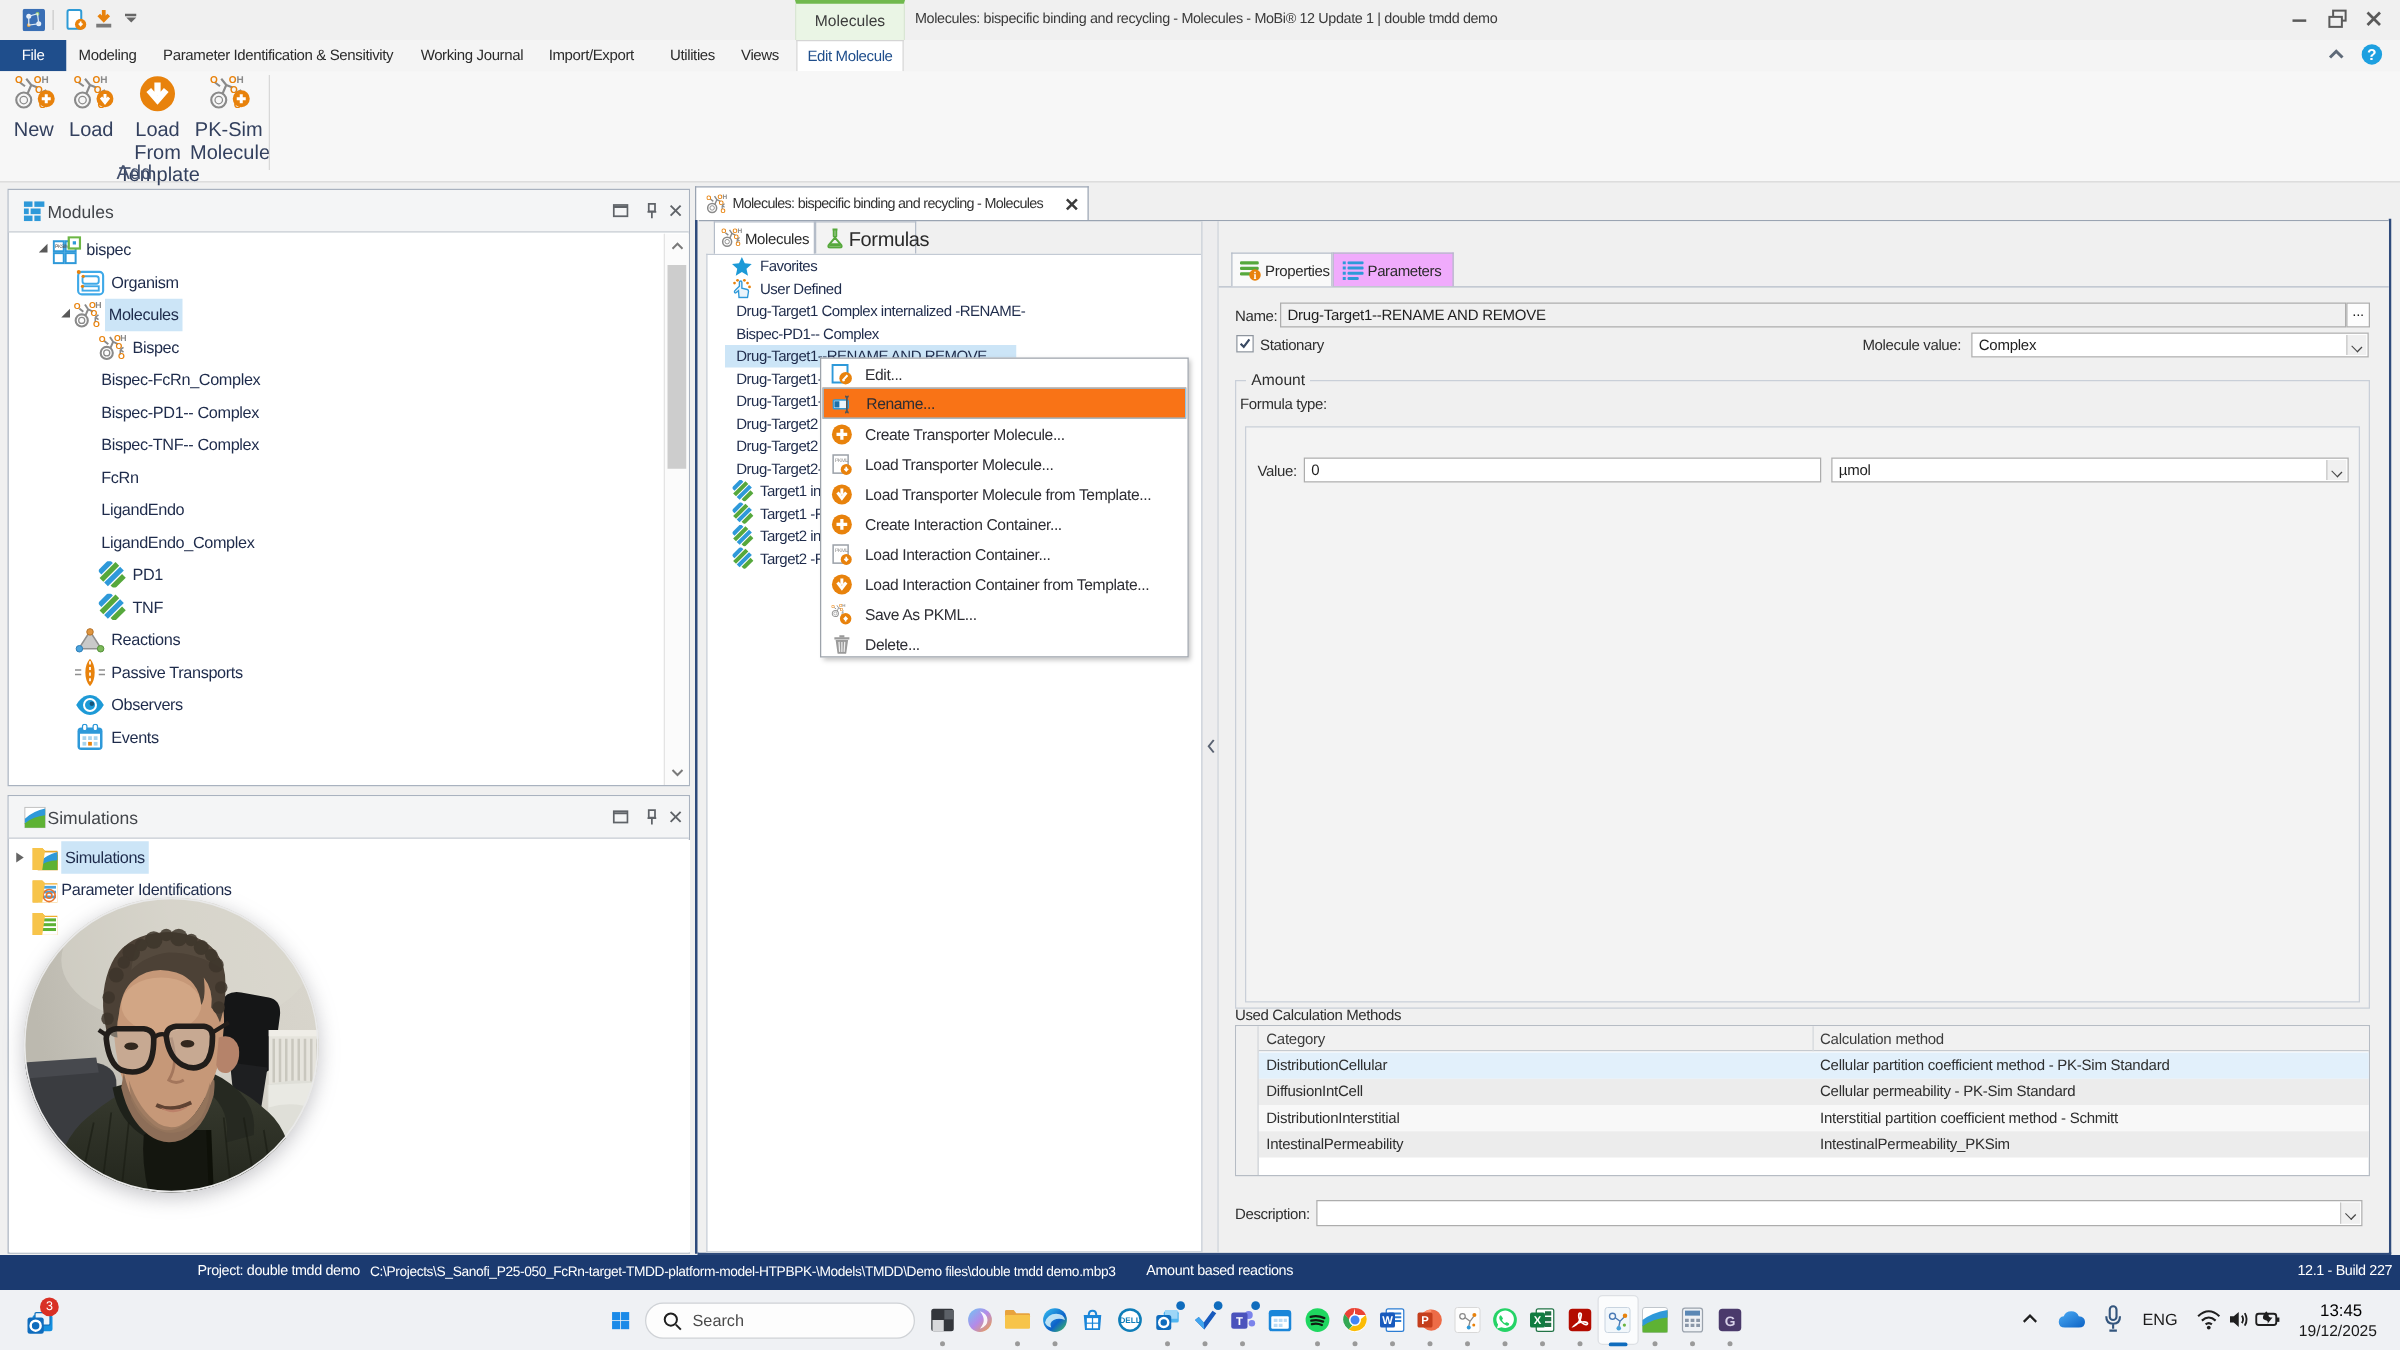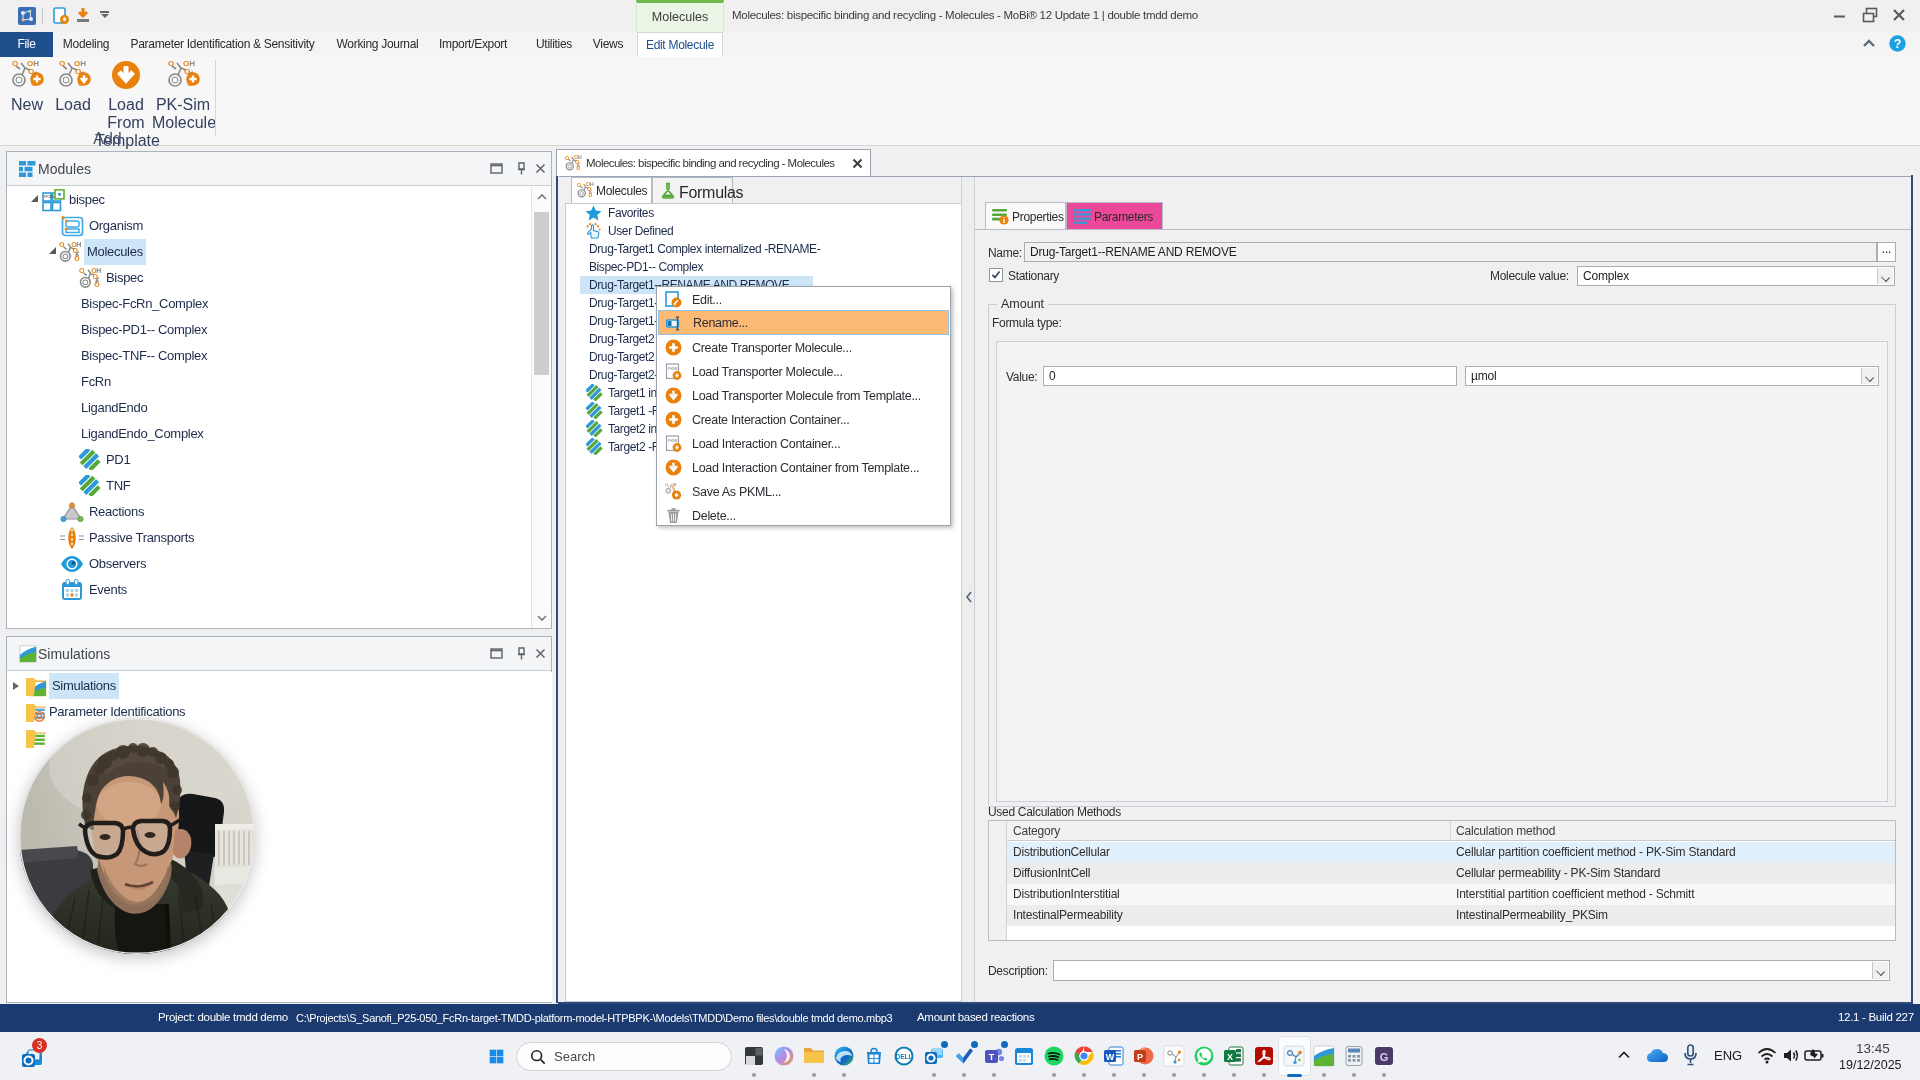--- a/index.html
+++ b/index.html
@@ -563,21 +563,21 @@
         <g fill="#56a83c">
           <rect x="0" y="1" width="15" height="2.6" rx="1"></rect>
           <rect x="0" y="5.4" width="15" height="2.6" rx="1"></rect>
           <rect x="0" y="9.8" width="9" height="2.6" rx="1"></rect>
         </g>
         <circle cx="12" cy="12" r="4.6" fill="#e8820c"></circle>
         <text x="12" y="15.4" font-size="8.5" font-weight="bold" fill="#fff" text-anchor="middle" font-family="Liberation Serif">i</text>
       </svg>
     <span class="abs txt" style="left:26px;top:7px;font-size:12px;letter-spacing:-0.3px;color:#2a2a2a;">Properties</span>
   </div>
-  <div class="abs" style="left:91px;top:25px;width:97px;height:27px;background:#ec4899;border:1px solid #b4bcc8;border-bottom:none;">
+  <div class="abs" style="left:91px;top:25px;width:97px;height:27px;background:#f0abfc;border:1px solid #b4bcc8;border-bottom:none;">
     <svg class="abs" style="left:7px;top:6px;" width="17" height="15" viewBox="0 0 17 15">
         <g fill="#2e99d9">
           <rect x="4" y="0" width="13" height="2.4" rx="1"></rect>
           <rect x="4" y="4.2" width="13" height="2.4" rx="1"></rect>
           <rect x="4" y="8.4" width="13" height="2.4" rx="1"></rect>
           <rect x="4" y="12.6" width="9" height="2.4" rx="1"></rect>
           <rect x="0" y="0" width="2.6" height="2.4"></rect>
           <rect x="0" y="4.2" width="2.6" height="2.4"></rect>
           <rect x="0" y="8.4" width="2.6" height="2.4"></rect>
           <rect x="0" y="12.6" width="2.6" height="2.4"></rect>
@@ -655,21 +655,21 @@
 
 <div class="abs" id="ctxmenu">
   <div class="mi" style="top:1px;">
     <svg width="17" height="17" viewBox="0 0 17 17">
         <rect x="1" y="1" width="12" height="14" fill="#fff" stroke="#2e99d9" stroke-width="1.6"></rect>
         <circle cx="11.5" cy="11.5" r="5" fill="#e8820c"></circle>
         <path d="M9 13.5 L13 9.2 M9 13.5 l1.8-0.4" stroke="#fff" stroke-width="1.6" fill="none"></path>
       </svg>
     <span class="lbl">Edit...</span>
   </div>
-  <div class="mi" style="top:23px;background:#fdba74;border:1px solid #8fc4e8;height:25px;">
+  <div class="mi" style="top:23px;background:#f97316;border:1px solid #8fc4e8;height:25px;">
     <svg width="17" height="17" viewBox="0 0 17 17" style="top:4px;">
         <rect x="0.5" y="5" width="12" height="7" rx="1" fill="#eaf4fb" stroke="#2e99d9" stroke-width="1.3"></rect>
         <rect x="1.5" y="6" width="4" height="5" fill="#1d70a8"></rect>
         <path d="M10 2 Q11.5 2 11.5 3.5 L11.5 13 Q11.5 15 10 15 M13 2 Q11.5 2 11.5 3.5 M13 15 Q11.5 15 11.5 13" stroke="#555" stroke-width="1.4" fill="none"></path>
       </svg>
     <span class="lbl">Rename...</span>
   </div>
   <div class="mi" style="top:49px;">
     <svg width="17" height="17" viewBox="0 0 17 17">
         <circle cx="8.5" cy="8.5" r="8" fill="#e8820c"></circle>
@@ -982,15 +982,15 @@
     </svg>
   <svg class="abs" style="left:1782px;top:14px;" width="19" height="19" viewBox="0 0 19 19">
       <path d="M2 7 L5 7 L9 3.5 L9 15.5 L5 12 L2 12 Z" fill="#1f1f1f"></path>
       <path d="M11.5 6.5 Q13.5 9.5 11.5 12.5 M13.8 4.5 Q16.8 9.5 13.8 14.5" stroke="#1f1f1f" stroke-width="1.5" fill="none"></path>
     </svg>
   <svg class="abs" style="left:1804px;top:14px;" width="21" height="19" viewBox="0 0 21 19">
       <rect x="1" y="5" width="16" height="9" rx="2" fill="none" stroke="#1f1f1f" stroke-width="1.5"></rect>
       <rect x="17.5" y="8" width="2" height="3.5" fill="#1f1f1f"></rect>
       <path d="M9 3 Q4 9 8 10 Q11 10.5 10 13 L14 8 Q10 8 11 5.5 Z" fill="#1f1f1f"></path>
     </svg>
-  <span class="abs txt" style="left:1856px;top:9px;font-size:13.5px;color:#404040;">13:45</span>
+  <span class="abs txt" style="left:1856px;top:9px;font-size:13.5px;color:#000000;">13:45</span>
   <span class="abs txt" style="left:1839px;top:26px;font-size:12.5px;color:#1a1a1a;">19/12/2025</span>
 </div>
 
 </body></html>

